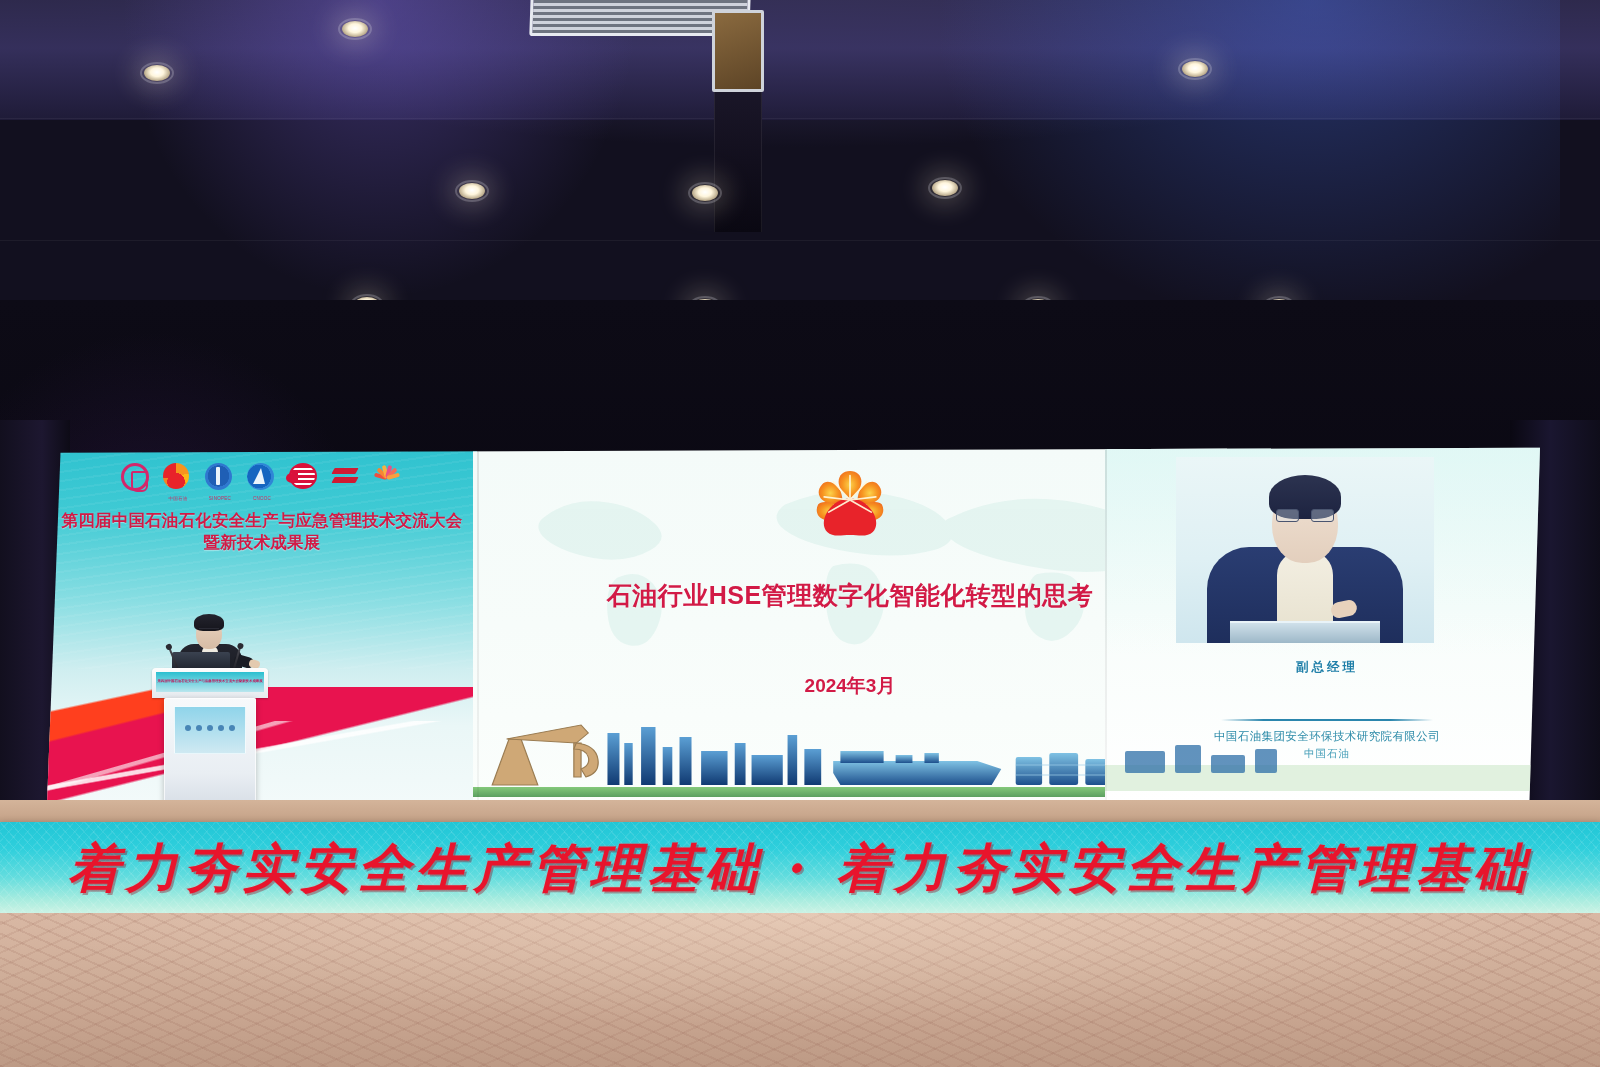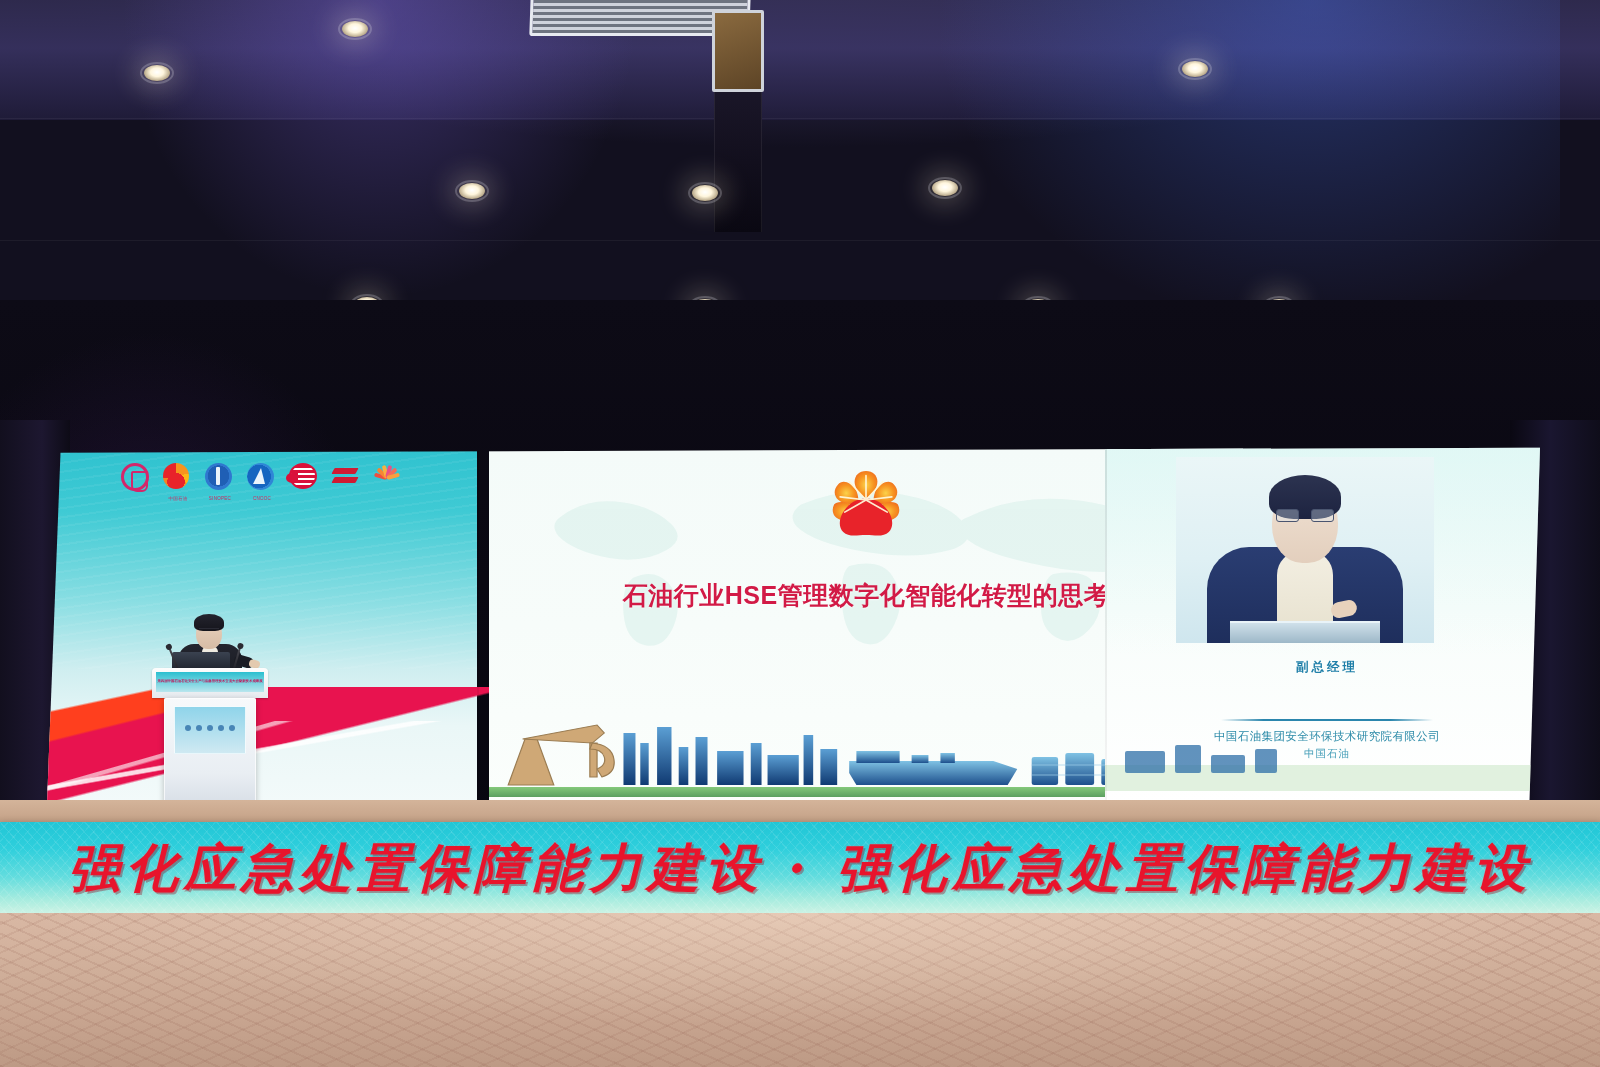--- a/index.html
+++ b/index.html
@@ -180,21 +180,21 @@
   }
   .pl-swoosh2{
     position:absolute; left:0; bottom:4px; width:450px; height:80px;
     background:
       linear-gradient(-10deg, rgba(0,0,0,0) 56%, rgba(255,255,255,.85) 57% 59%, rgba(0,0,0,0) 60%),
       linear-gradient(-16deg, rgba(0,0,0,0) 66%, rgba(255,255,255,.6) 67% 68.5%, rgba(0,0,0,0) 69%);
   }
 
   
   .panel-center{
-    position:absolute; left:442px; top:0; width:754px; height:100%;
+    position:absolute; left:426px; top:0; width:754px; height:100%;
     background:linear-gradient(180deg,#f4fbf9 0%, #f7fcfa 50%, #fbfefc 100%);
     overflow:hidden;
   }
   .worldmap{
     position:absolute; left:0; top:0; width:100%; height:72%;
     opacity:.30;
   }
   .cnpc-big{
     position:absolute; left:50%; transform:translateX(-50%); top:18px;
     width:76px; height:76px;
@@ -498,20 +498,24 @@
               <span style="background: rgb(240, 78, 62); transform: rotate(-75deg);"></span>
               <span style="background: rgb(245, 134, 52); transform: rotate(-45deg);"></span>
               <span style="background: rgb(251, 176, 64); transform: rotate(-15deg);"></span>
               <span style="background: rgb(233, 79, 138); transform: rotate(15deg);"></span>
               <span style="background: rgb(242, 109, 91); transform: rotate(45deg);"></span>
               <span style="background: rgb(249, 160, 63); transform: rotate(75deg);"></span>
             </div>
         </div>
       </div>
 
+      <div class="conf-title">
+        <div>第四届中国石油石化安全生产与应急管理技术交流大会</div>
+        <div>暨新技术成果展</div>
+      </div>
 
       <div class="pl-swoosh"></div>
       <div class="pl-swoosh2"></div>
     </div>
 
     <div class="panel-center">
       <svg class="worldmap" viewBox="0 0 628 260" preserveAspectRatio="none">
         <g fill="#bfe6dd">
           <path d="M60,70 q22,-20 52,-14 q26,5 40,22 q12,15 -4,26 q-20,14 -48,8 q-30,-7 -42,-22 q-8,-12 2,-20z"></path>
           <path d="M120,132 q18,-10 30,6 q12,18 4,42 q-8,24 -24,20 q-16,-4 -18,-32 q-2,-26 8,-36z"></path>
@@ -544,20 +548,21 @@
           <line x1="50" y1="46" x2="28" y2="22"></line>
           <line x1="50" y1="46" x2="72" y2="22"></line>
           <line x1="50" y1="46" x2="16" y2="42"></line>
           <line x1="50" y1="46" x2="84" y2="42"></line>
           <line x1="50" y1="46" x2="22" y2="62"></line>
           <line x1="50" y1="46" x2="78" y2="62"></line>
         </g>
       </svg>
 
       <div class="main-title">石油行业HSE管理数字化智能化转型的思考</div>
+      <div class="main-date">2024年3月</div>
 
       <svg class="skyline" viewBox="0 0 628 92" preserveAspectRatio="none">
         <defs>
           <linearGradient id="bl" x1="0" y1="0" x2="0" y2="1">
             <stop offset="0%" stop-color="#5b9fd4"></stop>
             <stop offset="100%" stop-color="#103a72"></stop>
           </linearGradient>
           <linearGradient id="bl2" x1="0" y1="0" x2="0" y2="1">
             <stop offset="0%" stop-color="#7fc2e4"></stop>
             <stop offset="100%" stop-color="#1d4f8c"></stop>
@@ -671,19 +676,19 @@
           <i></i>
       </div>
     </div>
     <div class="pd-base"></div>
   </div>
 
   <div class="stage-lip"></div>
 
   <div class="banner">
     <div class="banner-weave"></div>
-    <div class="banner-text">强化应急处置保障能力建设 · 强化应急处置保障能力建设</div>
+    <div class="banner-text">着力夯实安全生产管理基础 · 着力夯实安全生产管理基础</div>
   </div>
 
   <div class="floor"></div>
   <div class="floor-shade"></div>
 
 </div>
 
 </body></html>

